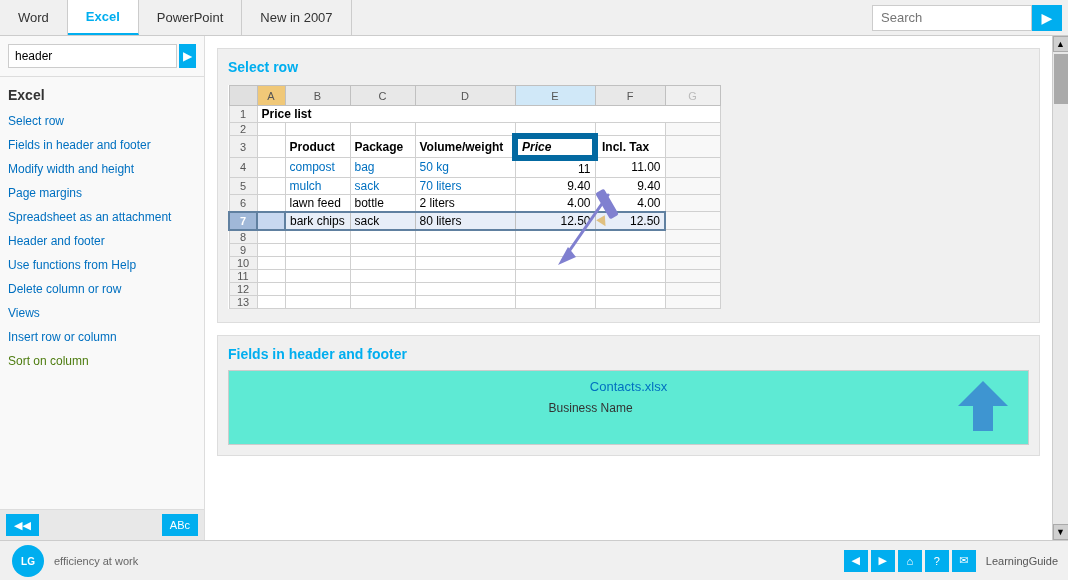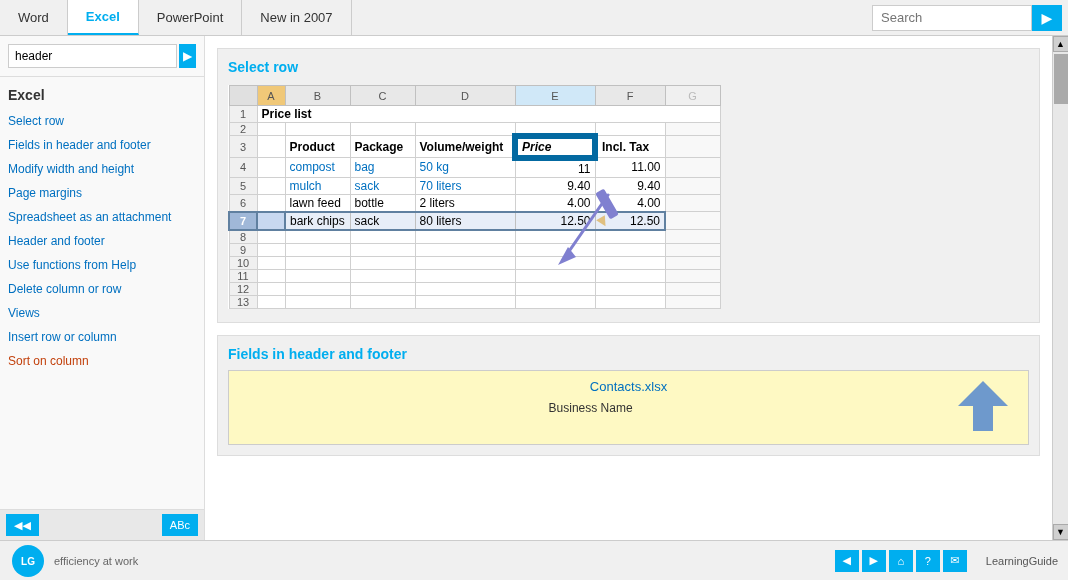--- a/index.html
+++ b/index.html
@@ -37,21 +37,21 @@
       <li style="padding:5px 8px; cursor:pointer; font-size:12px; color:#0070c0;">Select row</li>
       <li style="padding:5px 8px; cursor:pointer; font-size:12px; color:#0070c0;">Fields in header and footer</li>
       <li style="padding:5px 8px; cursor:pointer; font-size:12px; color:#0070c0;">Modify width and height</li>
       <li style="padding:5px 8px; cursor:pointer; font-size:12px; color:#0070c0;">Page margins</li>
       <li style="padding:5px 8px; cursor:pointer; font-size:12px; color:#0070c0;">Spreadsheet as an attachment</li>
       <li style="padding:5px 8px; cursor:pointer; font-size:12px; color:#0070c0;">Header and footer</li>
       <li style="padding:5px 8px; cursor:pointer; font-size:12px; color:#0070c0;">Use functions from Help</li>
       <li style="padding:5px 8px; cursor:pointer; font-size:12px; color:#0070c0;">Delete column or row</li>
       <li style="padding:5px 8px; cursor:pointer; font-size:12px; color:#0070c0;">Views</li>
       <li style="padding:5px 8px; cursor:pointer; font-size:12px; color:#0070c0;">Insert row or column</li>
-      <li style="padding:5px 8px; cursor:pointer; font-size:12px; color:#c2410c;">Sort on column</li>
+      <li style="padding:5px 8px; cursor:pointer; font-size:12px; color:#4d7c0f;">Sort on column</li>
     </ul>
 
     <div style="display:flex; align-items:center; padding:4px 6px; border-top:1px solid #ddd; background:#e8e8e8;">
       <button style="background:#00aeef; border:none; padding:2px 8px; color:white; cursor:pointer; font-size:11px; margin-right:4px; height:22px;">◀◀</button>
       <div style="flex:1;"></div>
       <button style="background:#00aeef; border:none; padding:2px 8px; color:white; cursor:pointer; font-size:11px; height:22px;">ABc</button>
     </div>
   </div>
 
   <div style="flex:1; overflow-y:auto; background:#fff; padding:12px; position:relative;">
@@ -217,21 +217,21 @@
           <polygon points="10,80 20,62 28,72" fill="#8080d0"></polygon>
 
           <rect x="54" y="4" width="10" height="30" rx="2" fill="#8080d0" transform="rotate(-30,59,19)"></rect>
           <polygon points="50,32 60,32 55,42" fill="#e0c080" transform="rotate(-30,55,37)"></polygon>
         </svg>
       </div>
     </div>
 
     <div style="background:#f0f0f0; border:1px solid #ddd; padding:10px;">
       <div style="font-size:14px; color:#00aeef; font-weight:bold; margin-bottom:8px;">Fields in header and footer</div>
-      <div style="background:#fef9c3; border:1px solid #ccc; height:75px; position:relative; overflow:hidden;">
+      <div style="background:#5eead4; border:1px solid #ccc; height:75px; position:relative; overflow:hidden;">
         <div style="font-size:13px; color:#0070c0; position:absolute; top:8px; left:50%; transform:translateX(-50%); white-space:nowrap;">Contacts.xlsx</div>
         <div style="font-size:12px; color:#333; position:absolute; top:30px; left:40%;">Business Name</div>
 
         <svg style="position:absolute; right:20px; top:5px; width:55px; height:60px;" viewBox="0 0 55 60">
           <polygon points="5,30 30,5 55,30 40,30 40,55 20,55 20,30" fill="#3070d0" opacity="0.7"></polygon>
         </svg>
       </div>
     </div>
 
   </div>
@@ -253,15 +253,15 @@
       <text x="18" y="22" text-anchor="middle" fill="white" font-size="10" font-weight="bold">LG</text>
     </svg>
     <span style="font-size:11px; color:#666;">efficiency at work</span>
   </div>
   <div style="display:flex; gap:3px; align-items:center;">
     <button style="background:#00aeef; border:none; width:24px; height:22px; color:white; cursor:pointer; font-size:11px;">◀</button>
     <button style="background:#00aeef; border:none; width:24px; height:22px; color:white; cursor:pointer; font-size:11px;">▶</button>
     <button style="background:#00aeef; border:none; width:24px; height:22px; color:white; cursor:pointer; font-size:11px;">⌂</button>
     <button style="background:#00aeef; border:none; width:24px; height:22px; color:white; cursor:pointer; font-size:11px;">?</button>
     <button style="background:#00aeef; border:none; width:24px; height:22px; color:white; cursor:pointer; font-size:11px;">✉</button>
-    <span style="font-size:11px; color:#555; margin-left:16px;">LearningGuide</span>
+    <span style="font-size:11px; color:#555; margin-left:7px;">LearningGuide</span>
   </div>
 </div>
 
 </body></html>

